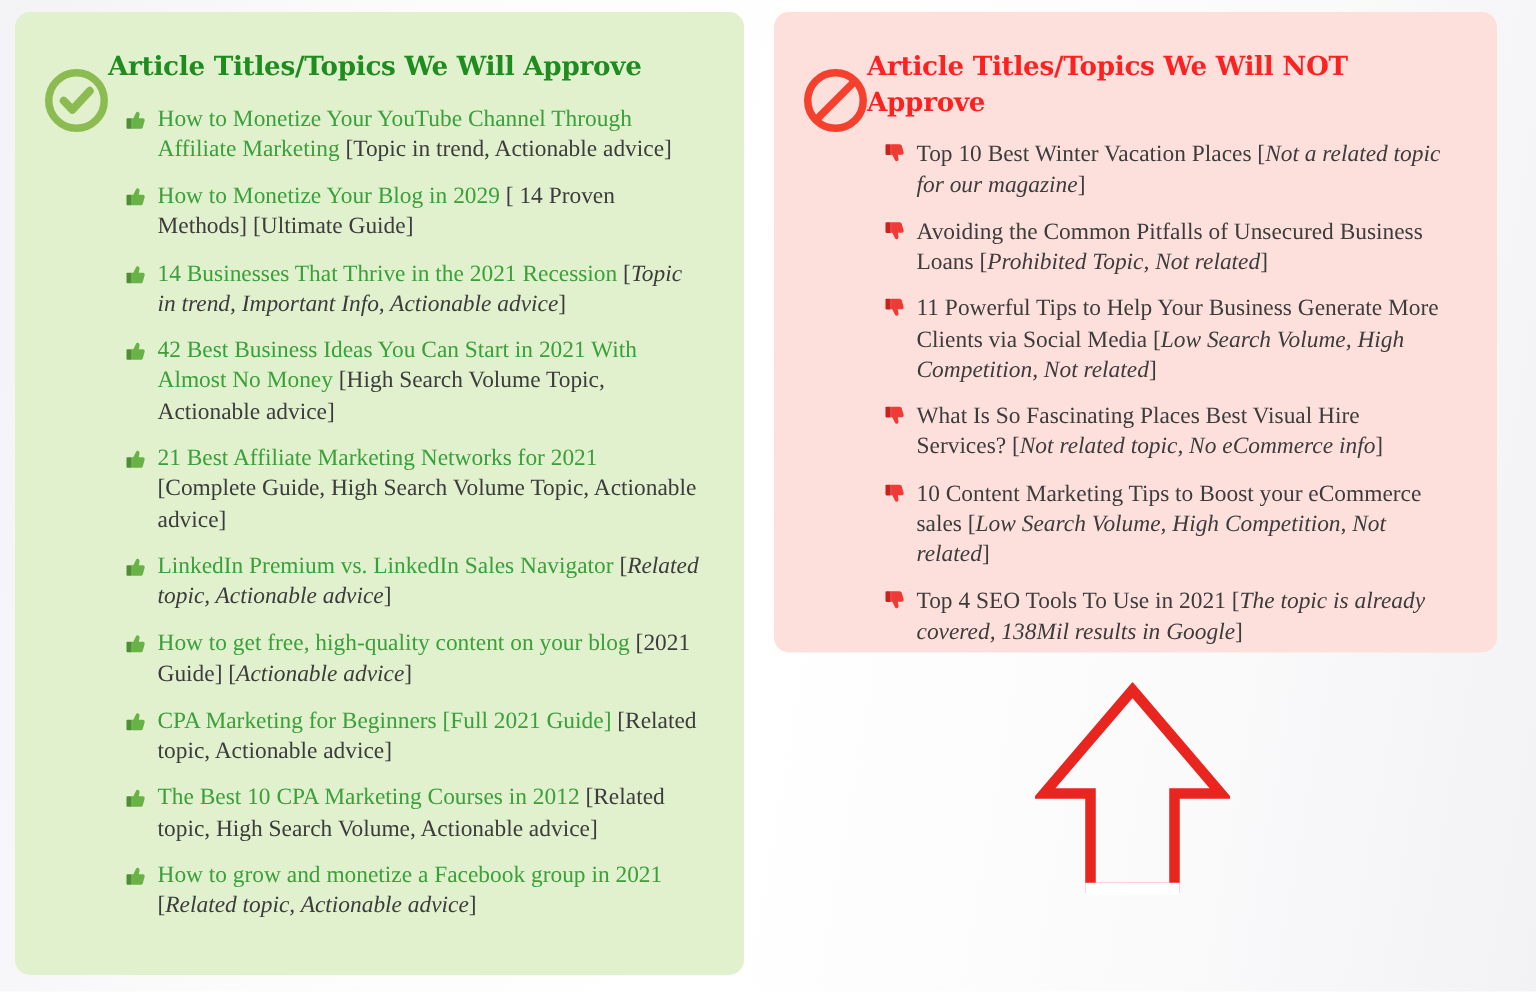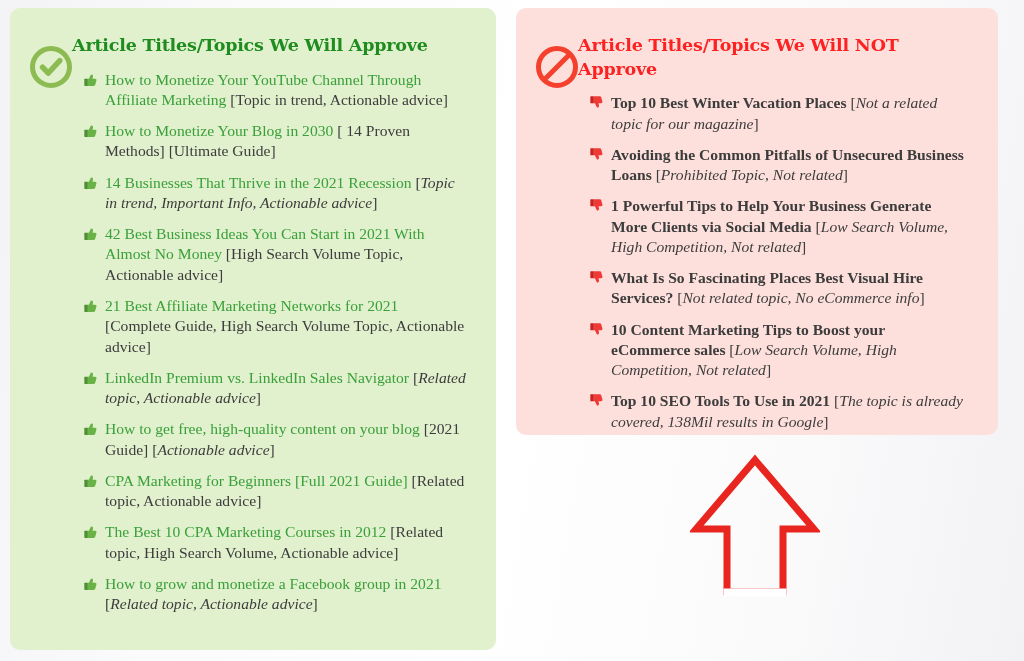--- a/index.html
+++ b/index.html
@@ -78,21 +78,21 @@
     position: absolute;
     left: 0;
     top: 2px;
     width: 16px; height: 16px;
     line-height: 0;
   }
   .bullet svg { display: block; width: 15px; height: 15px; }
 
   .t-title { font-style: normal; }
   .panel-approve .t-title { color: #3aa03a; }
-  .panel-reject  .t-title { color: #3c3c3c; font-weight: bold; }
+  .panel-reject  .t-title { color: #3c3c3c; }
 
   .t-note { color: #3c3c3c; font-style: normal; }
   .t-note .it { font-style: italic; }
 
   
   .big-arrow {
     position: absolute;
     left: 690px;
     top: 452px;
     width: 130px;
@@ -122,21 +122,21 @@
               <svg viewBox="0 0 16 16" aria-hidden="true">
                 <path d="M4.3 14.8h6.0c0.85 0 1.45-0.5 1.65-1.2l1.3-4.6c0.25-0.9-0.35-1.7-1.3-1.7H9.1l0.5-2.6c0.18-0.95-0.3-1.85-1.15-2.05-0.6-0.15-1.05 0.1-1.3 0.65L5.2 7.3H4.3z" fill="#69b346"></path>
                 <path d="M1.0 14.8h3.1V7.2H1.0c-0.38 0-0.65 0.27-0.65 0.62v6.36c0 0.35 0.27 0.62 0.65 0.62z" fill="#4e8f33"></path>
               </svg>
             </span><span class="t-title">How to Monetize Your YouTube Channel Through Affiliate Marketing</span><span class="t-note"><span> [</span><span>Topic in trend, Actionable advice</span><span>]</span></span></li>
           <li><span class="bullet">
               <svg viewBox="0 0 16 16" aria-hidden="true">
                 <path d="M4.3 14.8h6.0c0.85 0 1.45-0.5 1.65-1.2l1.3-4.6c0.25-0.9-0.35-1.7-1.3-1.7H9.1l0.5-2.6c0.18-0.95-0.3-1.85-1.15-2.05-0.6-0.15-1.05 0.1-1.3 0.65L5.2 7.3H4.3z" fill="#69b346"></path>
                 <path d="M1.0 14.8h3.1V7.2H1.0c-0.38 0-0.65 0.27-0.65 0.62v6.36c0 0.35 0.27 0.62 0.65 0.62z" fill="#4e8f33"></path>
               </svg>
-            </span><span class="t-title">How to Monetize Your Blog in 2030</span><span class="t-note"><span> [ </span><span>14 Proven Methods] [Ultimate Guide</span><span>]</span></span></li>
+            </span><span class="t-title">How to Monetize Your Blog in 2029</span><span class="t-note"><span> [ </span><span>14 Proven Methods] [Ultimate Guide</span><span>]</span></span></li>
           <li><span class="bullet">
               <svg viewBox="0 0 16 16" aria-hidden="true">
                 <path d="M4.3 14.8h6.0c0.85 0 1.45-0.5 1.65-1.2l1.3-4.6c0.25-0.9-0.35-1.7-1.3-1.7H9.1l0.5-2.6c0.18-0.95-0.3-1.85-1.15-2.05-0.6-0.15-1.05 0.1-1.3 0.65L5.2 7.3H4.3z" fill="#69b346"></path>
                 <path d="M1.0 14.8h3.1V7.2H1.0c-0.38 0-0.65 0.27-0.65 0.62v6.36c0 0.35 0.27 0.62 0.65 0.62z" fill="#4e8f33"></path>
               </svg>
             </span><span class="t-title">14 Businesses That Thrive in the 2021 Recession</span><span class="t-note"><span> [</span><span class="it">Topic in trend, Important Info, Actionable advice</span><span>]</span></span></li>
           <li><span class="bullet">
               <svg viewBox="0 0 16 16" aria-hidden="true">
                 <path d="M4.3 14.8h6.0c0.85 0 1.45-0.5 1.65-1.2l1.3-4.6c0.25-0.9-0.35-1.7-1.3-1.7H9.1l0.5-2.6c0.18-0.95-0.3-1.85-1.15-2.05-0.6-0.15-1.05 0.1-1.3 0.65L5.2 7.3H4.3z" fill="#69b346"></path>
                 <path d="M1.0 14.8h3.1V7.2H1.0c-0.38 0-0.65 0.27-0.65 0.62v6.36c0 0.35 0.27 0.62 0.65 0.62z" fill="#4e8f33"></path>
@@ -205,39 +205,39 @@
               <svg viewBox="0 0 16 16" aria-hidden="true">
                 <path d="M4.3 1.2h6.0c0.85 0 1.45 0.5 1.65 1.2l1.3 4.6c0.25 0.9-0.35 1.7-1.3 1.7H9.1l0.5 2.6c0.18 0.95-0.3 1.85-1.15 2.05-0.6 0.15-1.05-0.1-1.3-0.65L5.2 8.7H4.3z" fill="#ef3a35"></path>
                 <path d="M1.0 1.2h3.1v7.6H1.0c-0.38 0-0.65-0.27-0.65-0.62V1.82C0.35 1.47 0.62 1.2 1.0 1.2z" fill="#c9211d"></path>
               </svg>
             </span><span class="t-title">Avoiding the Common Pitfalls of Unsecured Business Loans</span><span class="t-note"><span> [</span><span class="it">Prohibited Topic, Not related</span><span>]</span></span></li>
           <li><span class="bullet">
               <svg viewBox="0 0 16 16" aria-hidden="true">
                 <path d="M4.3 1.2h6.0c0.85 0 1.45 0.5 1.65 1.2l1.3 4.6c0.25 0.9-0.35 1.7-1.3 1.7H9.1l0.5 2.6c0.18 0.95-0.3 1.85-1.15 2.05-0.6 0.15-1.05-0.1-1.3-0.65L5.2 8.7H4.3z" fill="#ef3a35"></path>
                 <path d="M1.0 1.2h3.1v7.6H1.0c-0.38 0-0.65-0.27-0.65-0.62V1.82C0.35 1.47 0.62 1.2 1.0 1.2z" fill="#c9211d"></path>
               </svg>
-            </span><span class="t-title">1 Powerful Tips to Help Your Business Generate More Clients via Social Media</span><span class="t-note"><span> [</span><span class="it">Low Search Volume, High Competition, Not related</span><span>]</span></span></li>
+            </span><span class="t-title">11 Powerful Tips to Help Your Business Generate More Clients via Social Media</span><span class="t-note"><span> [</span><span class="it">Low Search Volume, High Competition, Not related</span><span>]</span></span></li>
           <li><span class="bullet">
               <svg viewBox="0 0 16 16" aria-hidden="true">
                 <path d="M4.3 1.2h6.0c0.85 0 1.45 0.5 1.65 1.2l1.3 4.6c0.25 0.9-0.35 1.7-1.3 1.7H9.1l0.5 2.6c0.18 0.95-0.3 1.85-1.15 2.05-0.6 0.15-1.05-0.1-1.3-0.65L5.2 8.7H4.3z" fill="#ef3a35"></path>
                 <path d="M1.0 1.2h3.1v7.6H1.0c-0.38 0-0.65-0.27-0.65-0.62V1.82C0.35 1.47 0.62 1.2 1.0 1.2z" fill="#c9211d"></path>
               </svg>
             </span><span class="t-title">What Is So Fascinating Places Best Visual Hire Services?</span><span class="t-note"><span> [</span><span class="it">Not related topic, No eCommerce info</span><span>]</span></span></li>
           <li><span class="bullet">
               <svg viewBox="0 0 16 16" aria-hidden="true">
                 <path d="M4.3 1.2h6.0c0.85 0 1.45 0.5 1.65 1.2l1.3 4.6c0.25 0.9-0.35 1.7-1.3 1.7H9.1l0.5 2.6c0.18 0.95-0.3 1.85-1.15 2.05-0.6 0.15-1.05-0.1-1.3-0.65L5.2 8.7H4.3z" fill="#ef3a35"></path>
                 <path d="M1.0 1.2h3.1v7.6H1.0c-0.38 0-0.65-0.27-0.65-0.62V1.82C0.35 1.47 0.62 1.2 1.0 1.2z" fill="#c9211d"></path>
               </svg>
             </span><span class="t-title">10 Content Marketing Tips to Boost your eCommerce sales</span><span class="t-note"><span> [</span><span class="it">Low Search Volume, High Competition, Not related</span><span>]</span></span></li>
           <li><span class="bullet">
               <svg viewBox="0 0 16 16" aria-hidden="true">
                 <path d="M4.3 1.2h6.0c0.85 0 1.45 0.5 1.65 1.2l1.3 4.6c0.25 0.9-0.35 1.7-1.3 1.7H9.1l0.5 2.6c0.18 0.95-0.3 1.85-1.15 2.05-0.6 0.15-1.05-0.1-1.3-0.65L5.2 8.7H4.3z" fill="#ef3a35"></path>
                 <path d="M1.0 1.2h3.1v7.6H1.0c-0.38 0-0.65-0.27-0.65-0.62V1.82C0.35 1.47 0.62 1.2 1.0 1.2z" fill="#c9211d"></path>
               </svg>
-            </span><span class="t-title">Top 10 SEO Tools To Use in 2021</span><span class="t-note"><span> [</span><span class="it">The topic is already covered, 138Mil results in Google</span><span>]</span></span></li>
+            </span><span class="t-title">Top 4 SEO Tools To Use in 2021</span><span class="t-note"><span> [</span><span class="it">The topic is already covered, 138Mil results in Google</span><span>]</span></span></li>
         </ul>
     </div>
   </section>
 
   <div class="big-arrow">
     <svg viewBox="0 0 130 145" aria-hidden="true">
       <path d="M65 8 L124 77 L93 77 L93 140 L37 140 L37 77 L6 77 Z" fill="none" stroke="#e8251f" stroke-width="7" stroke-linejoin="miter" stroke-linecap="square"></path>
       <rect x="33.5" y="136.5" width="63" height="8" fill="#ffffff"></rect>
     </svg>
   </div>

